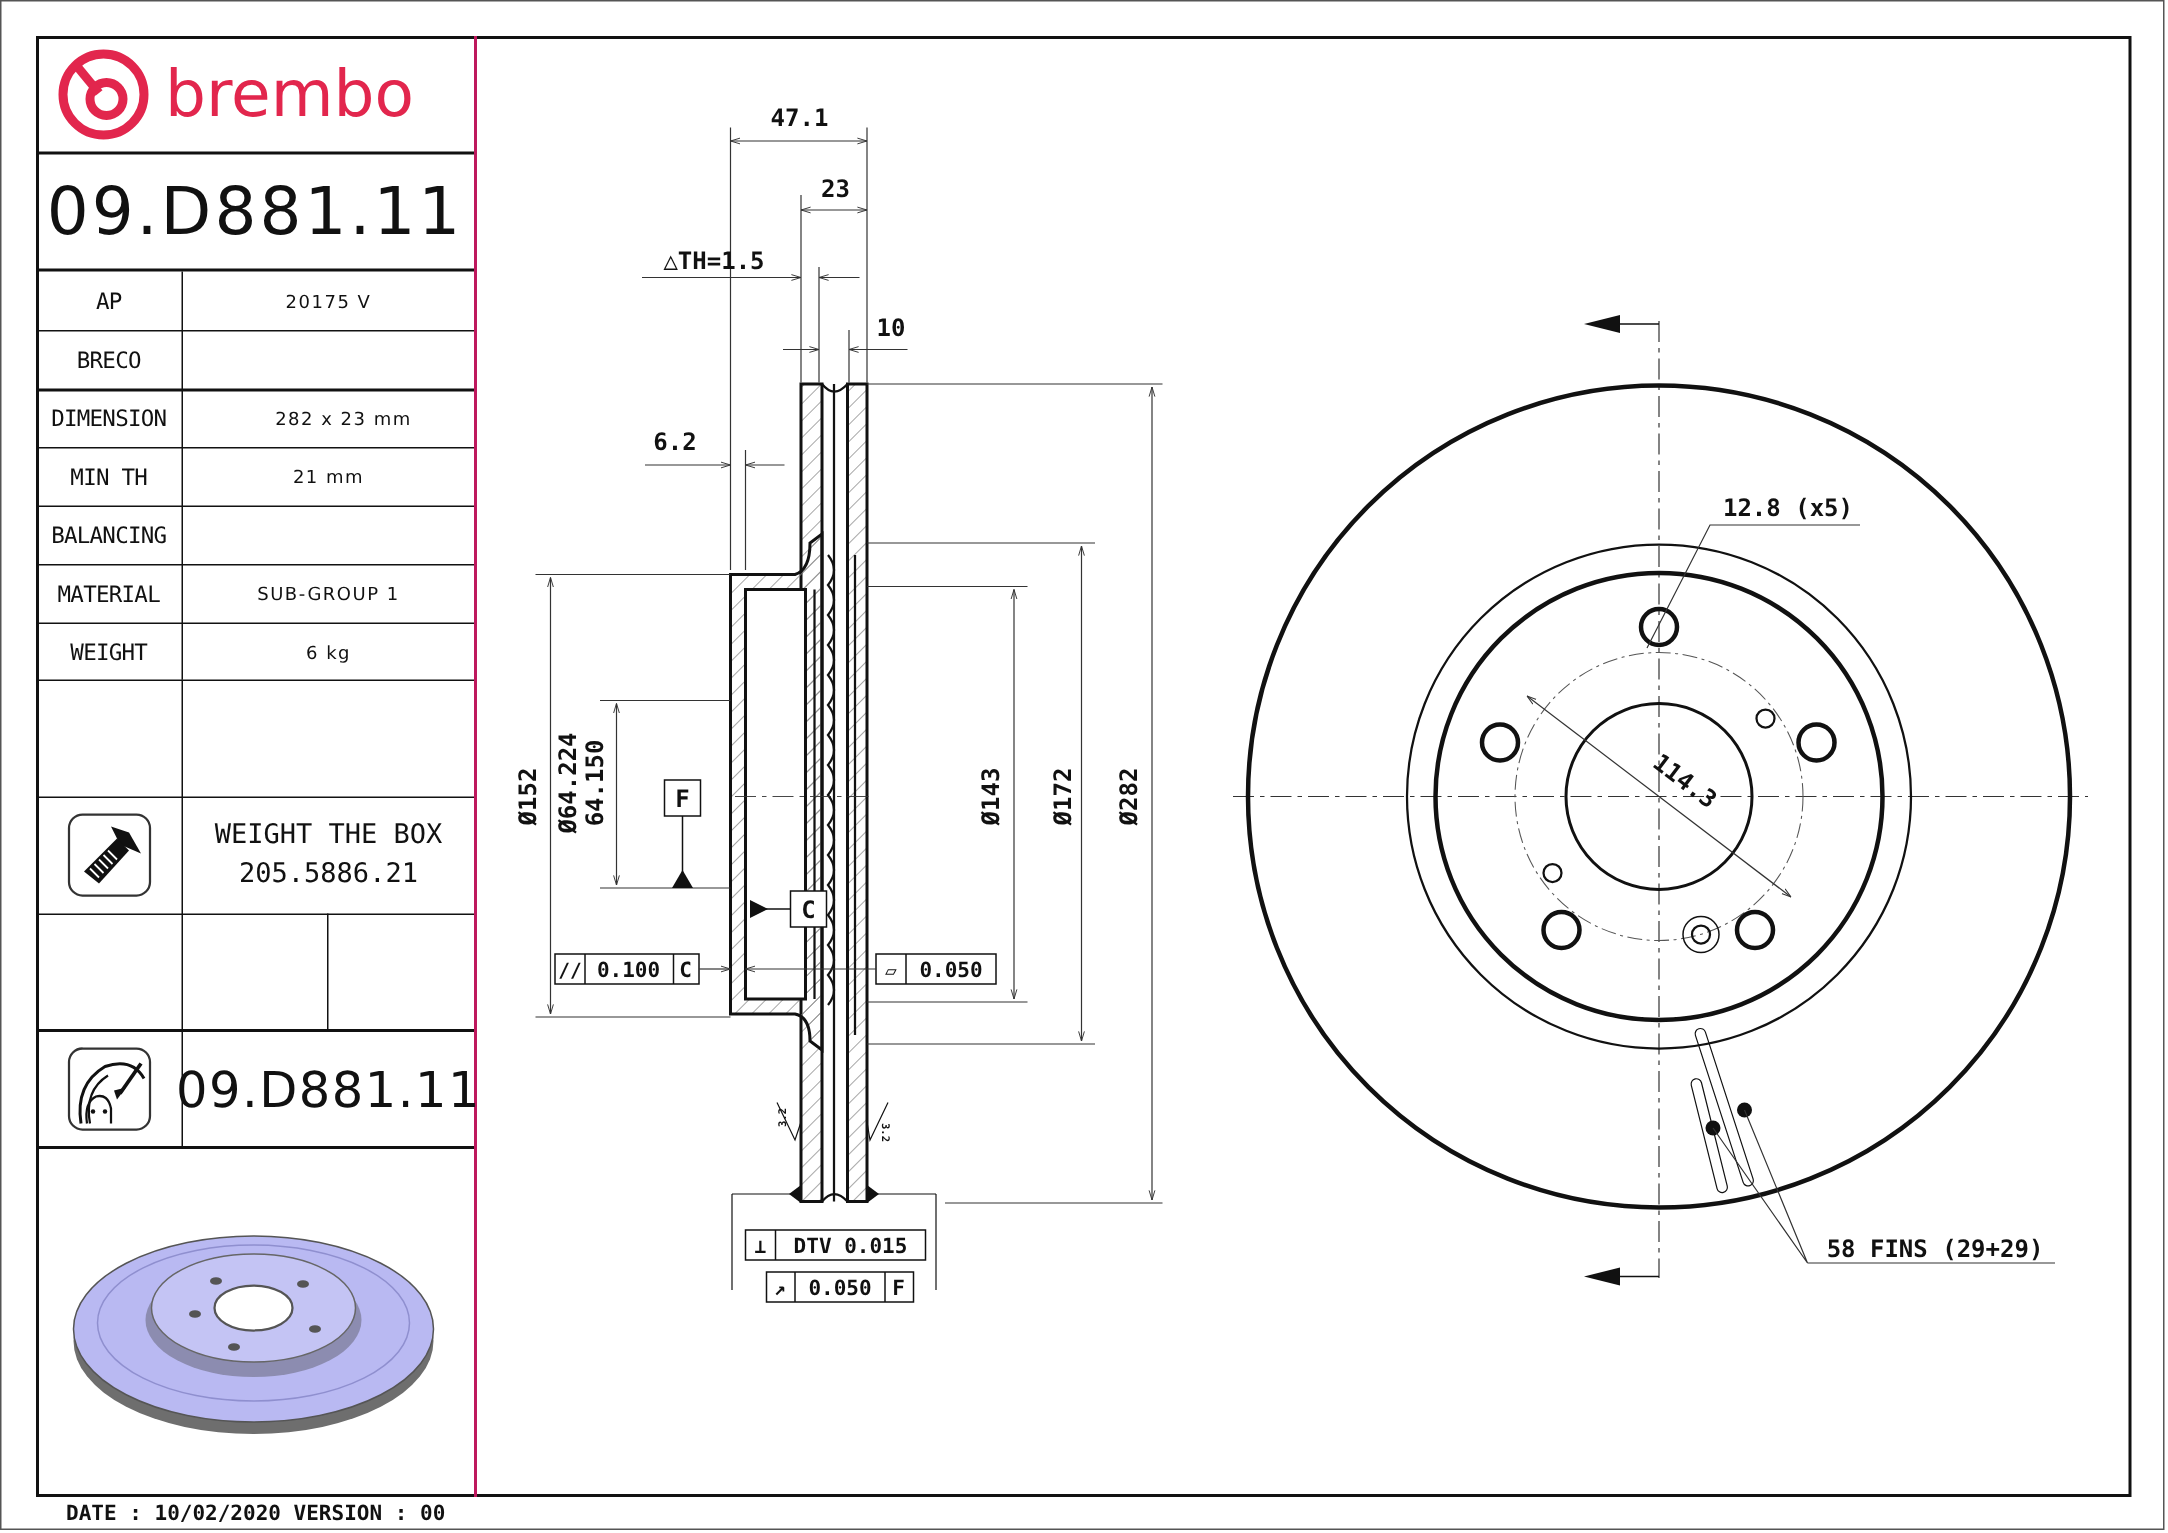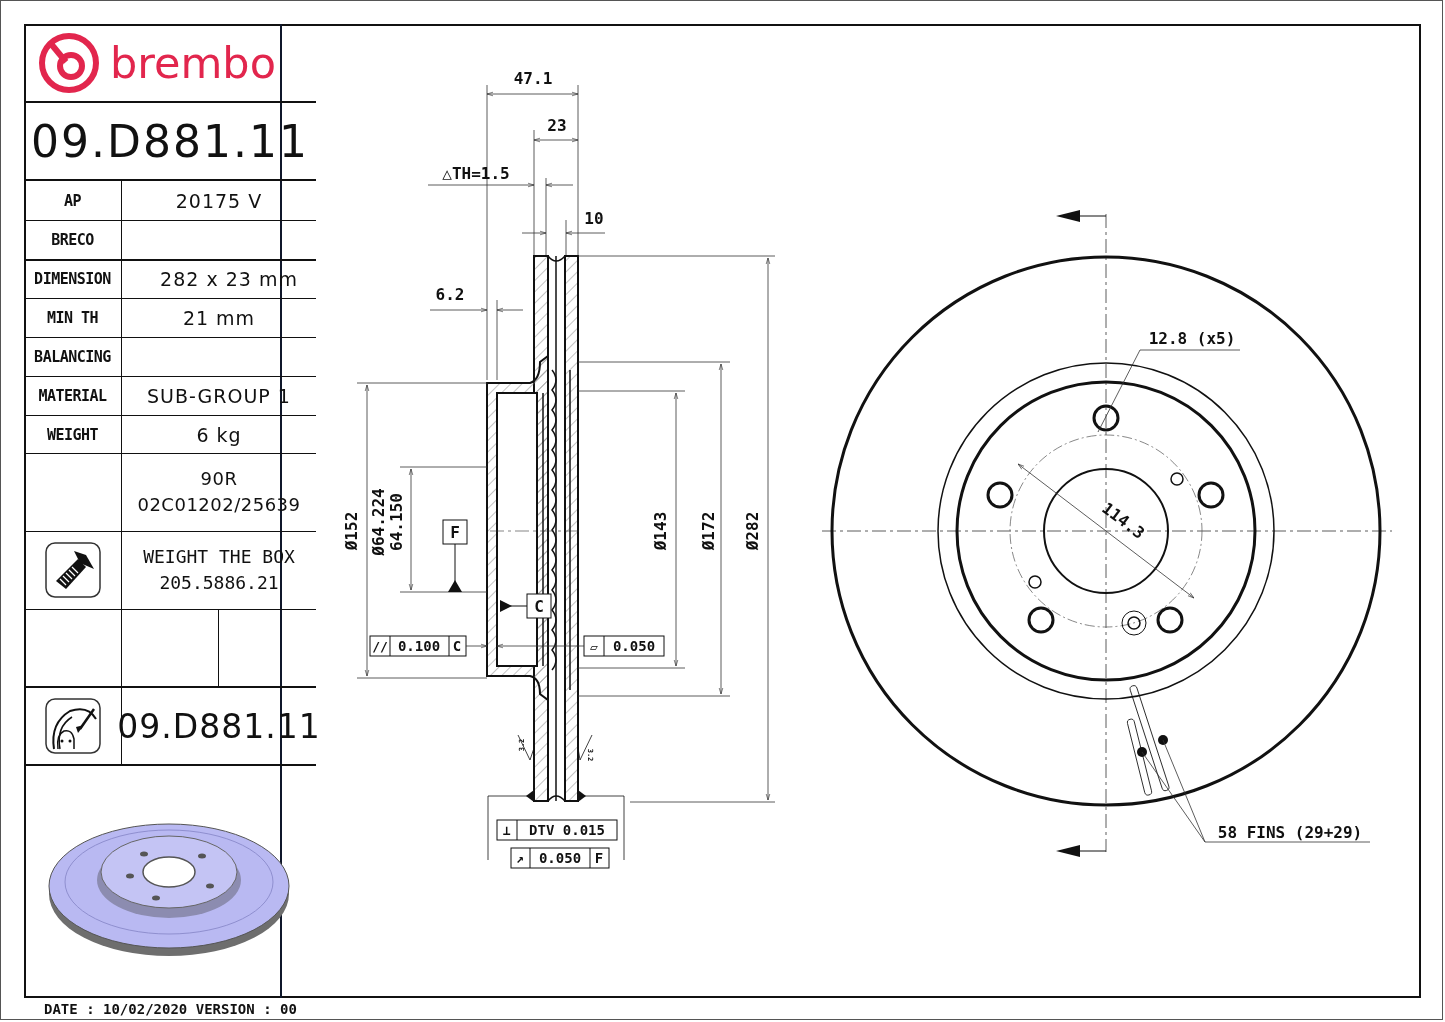--- a/index.html
+++ b/index.html
@@ -1,25 +1,25 @@
 <!DOCTYPE html>
 <html><head>
 <meta charset="utf-8">
 <style>
   html, body { margin:0; padding:0; background:#fff; }
   body { width:1445px; height:1022px; position:relative; overflow:hidden; font-family:"DejaVu Sans", sans-serif; color:#111; }
   .outer { position:absolute; left:0; top:0; width:1443px; height:1020px; border:1px solid #555; box-sizing:border-box; }
   .frame { position:absolute; left:24px; top:24px; width:1397px; height:974px; border:2px solid #111; box-sizing:border-box; }
-  .title-block { position:absolute; left:24px; top:24px; width:258px; height:974px; border-right:2px solid #0f172a; box-sizing:border-box; }
+  .title-block { position:absolute; left:24px; top:24px; width:294px; height:974px; border-right:2px solid #be185d; box-sizing:border-box; }
   .cell { position:absolute; box-sizing:border-box; display:flex; align-items:center; justify-content:center; text-align:right; }
   .hline { position:absolute; left:0; width:292px; height:0; border-top:1.5px solid #111; }
   .hline.thick { border-top:2px solid #111; }
   .vline { position:absolute; width:0; border-left:1.5px solid #111; }
-  .lbl { font-family:"DejaVu Sans Mono", monospace; font-size:15px; font-weight:bold; letter-spacing:-0.5px; }
-  .val { font-family:"DejaVu Sans", sans-serif; font-size:19px; letter-spacing:1px; }
+  .lbl { font-family:"DejaVu Sans Mono", monospace; font-size:15px; font-weight:normal; letter-spacing:-0.5px; }
+  .val { font-family:"DejaVu Sans", sans-serif; font-size:12px; letter-spacing:1px; }
   .big { font-family:"DejaVu Sans", sans-serif; font-size:44px; letter-spacing:2px; }
   .mid { font-family:"DejaVu Sans", sans-serif; font-size:33px; letter-spacing:1px; }
   .brand { position:absolute; left:14px; top:8px; display:flex; align-items:center; gap:10px; }
   .brand-word { font-family:"DejaVu Sans", sans-serif; font-size:43px; color:#e2264d; font-weight:500; letter-spacing:0px; }
   .footer { position:absolute; left:44px; top:1001px; font-family:"DejaVu Sans Mono", monospace; font-size:14px; font-weight:bold; }
   .drawing { position:absolute; left:0; top:0; }
   .dim { font-family:"DejaVu Sans Mono", monospace; font-weight:bold; font-size:16px; fill:#111; }
   .two-line { line-height:26px; }
 </style>
 </head>
@@ -63,24 +63,20 @@
 
   <div class="cell lbl" style="left:0;top:352px;width:97px;height:39px">MATERIAL</div>
   <div class="cell val" style="left:98px;top:352px;width:194px;height:39px">SUB-GROUP 1</div>
   <div class="hline" style="top:391px"></div>
 
   <div class="cell lbl" style="left:0;top:391px;width:97px;height:39px">WEIGHT</div>
   <div class="cell val" style="left:98px;top:391px;width:194px;height:39px">6 kg</div>
   <div class="hline" style="top:429px"></div>
 
   <div class="vline" style="left:97px;top:429px;height:234px"></div>
-  <div class="cell val two-line" style="left:98px;top:429px;width:194px;height:78px;flex-direction:column;font-size:18px;letter-spacing:0.5px">
-    <div>90R</div>
-    <div>02C01202/25639</div>
-  </div>
   <div class="hline" style="top:507px"></div>
 
   <div class="cell" style="left:0;top:507px;width:97px;height:78px">
     <svg width="58" height="58" viewBox="0 0 58 58">
       <rect x="2" y="2" width="54" height="54" rx="9" fill="#fff" stroke="#333" stroke-width="1.5"></rect>
       <polygon points="30,10 42,14 50,28 36,22" fill="#111"></polygon>
       <polygon points="34,18 42,26 22,48 12,40" fill="#111"></polygon>
       <g stroke="#fff" stroke-width="1.2">
         <line x1="16" y1="38" x2="22" y2="44"></line>
           <line x1="19" y1="35" x2="25" y2="41"></line>

